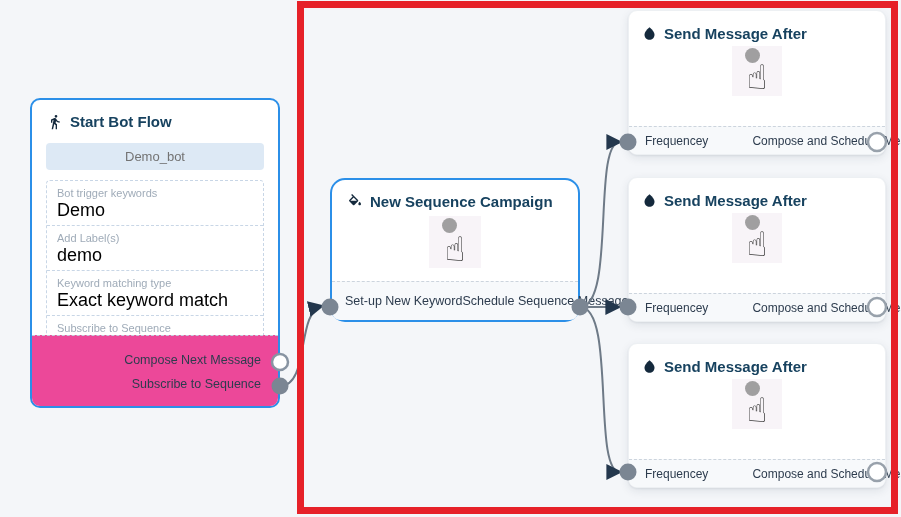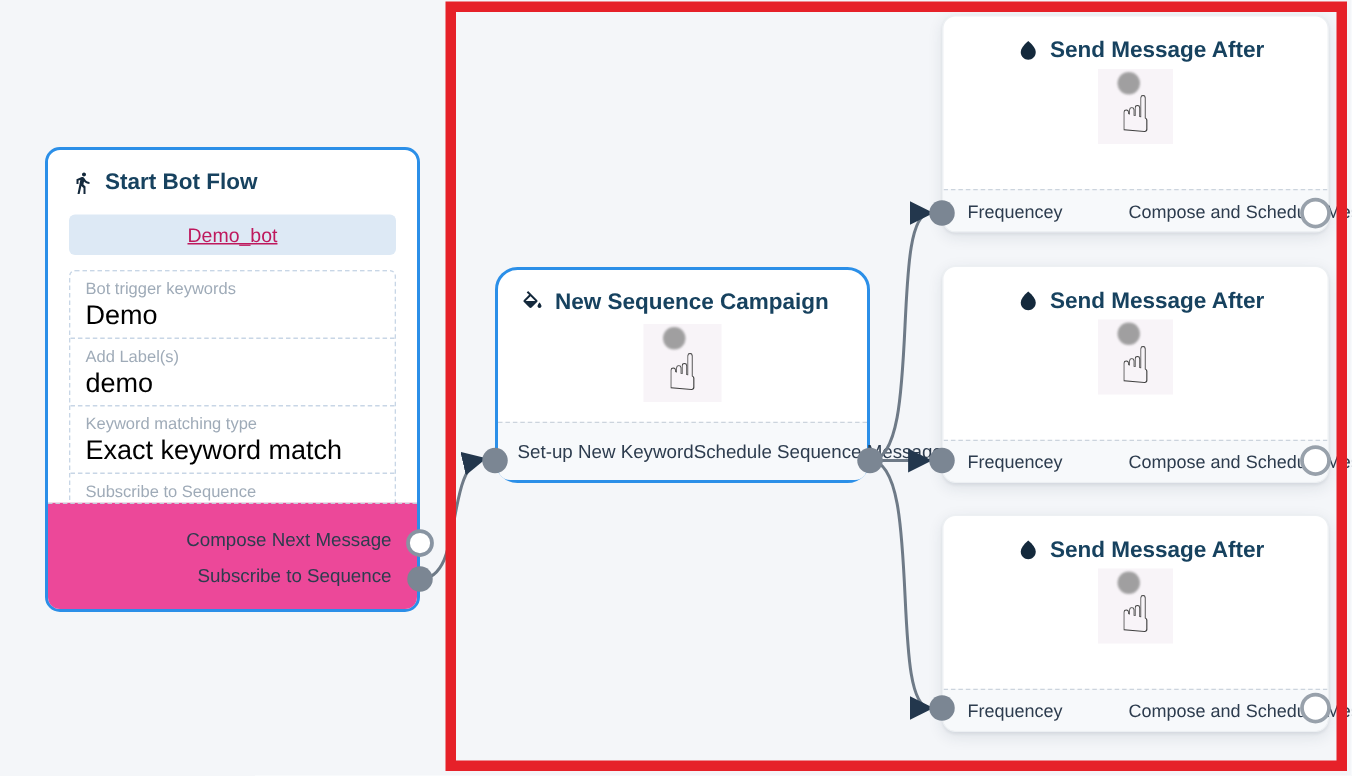--- a/index.html
+++ b/index.html
@@ -10,23 +10,23 @@
   }
   .card { position: absolute; background: #fff; }
   .card.blue-node { border: 2px solid #2b8fe8; border-radius: 10px; }
   .card.plain-node { border: 1px solid #edf0f3; border-radius: 9px;
     box-shadow: 0 1px 2px rgba(33,47,68,.07), 0 3px 10px rgba(33,47,68,.10); }
   .card-title { display: flex; align-items: center; gap: 7px;
     padding: 13px 15px 0 15px; font-size: 15px; font-weight: 700; color: #17425f; }
   .card-title svg { flex: 0 0 auto; }
   
   #node-start { left: 30px; top: 98px; width: 250px; height: 310px; }
-  .pill { margin: 13px 14px 0 14px; background: #dde9f5; color: #be185d;
+  .pill { margin: 13px 14px 0 14px; background: #dde9f5; color: #737373;
     border-radius: 4px; height: 27px; line-height: 27px; text-align: center;
-    font-size: 13px; cursor: pointer; text-decoration: underline; }
+    font-size: 13px; cursor: pointer; }
   .fields { margin: 10px 14px 0 14px; border: 1px dashed #c8d6e6; border-radius: 4px; }
   .field { padding: 5px 10px 6px 10px; }
   .field + .field { border-top: 1px dashed #c8d6e6; }
   .field-label { font-size: 11px; color: #9fabb8; line-height: 15px; }
   .field-value { font-size: 18px; color: #000000; line-height: 18px; }
   .start-footer { position: absolute; left: 0; right: 0; bottom: 0; height: 71px;
     background: #ec4899; border-top: 1px dashed #c4cedb; border-radius: 0 0 8px 8px;
     padding: 12px 17px 0 0; }
   .out-row { height: 24px; line-height: 24px; text-align: right;
     font-size: 12.5px; color: #2d3c4e; }
@@ -41,21 +41,21 @@
     border-radius: 50%; background: #8b8b8b; opacity: .8; filter: blur(.6px); }
   .node-footer { position: absolute; left: 0; right: 0; bottom: 0;
     background: #f7f9fb; border-top: 1px dashed #ccd4dd;
     display: flex; align-items: center; justify-content: space-between; }
   #node-campaign .node-footer { height: 39px; border-radius: 0 0 8px 8px;
     padding: 0 12px 0 13px; }
   .footer-label { font-size: 12.5px; color: #2d3c4e; white-space: nowrap; }
   
   .send-node { left: 628px; width: 258px; height: 145px; }
   #node-send-0 { top: 10px; } #node-send-1 { top: 177px; } #node-send-2 { top: 343px; }
-  .send-node .card-title { padding: 14px 14px 0 13px; margin-left: 36px; }
+  .send-node .card-title { padding: 14px 14px 0 13px; }
   .send-node .node-footer { height: 28px; border-radius: 0 0 8px 8px;
     padding: 0 24px 0 16px; gap: 44px; }
   .send-node .footer-label { font-size: 12px; }
   .send-node .hand-box { width: 50px; height: 50px; margin-top: 4px; }
   
   #edges { position: absolute; left: 0; top: 0; width: 901px; height: 517px;
     z-index: 5; pointer-events: none; }
   
   #red-box { position: absolute; left: 297px; top: 1px; width: 601px; height: 513px;
     border: 7px solid #e62129; z-index: 10; pointer-events: none; }

